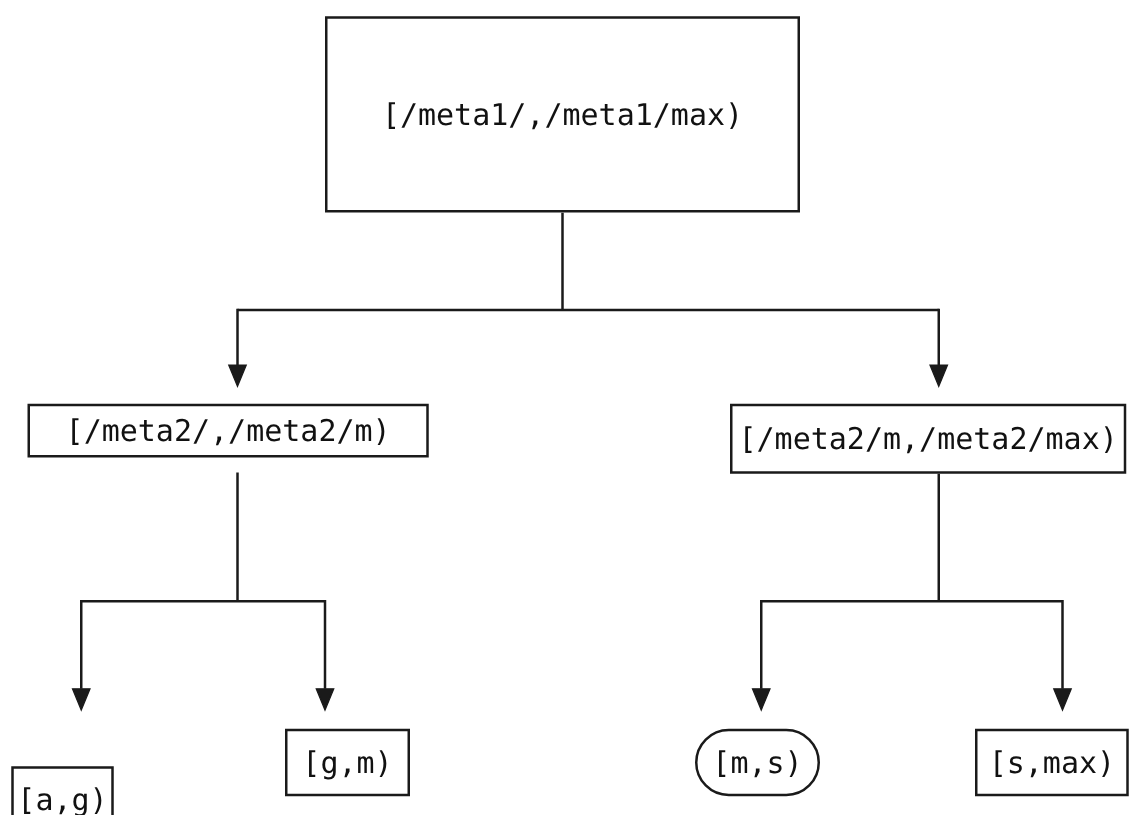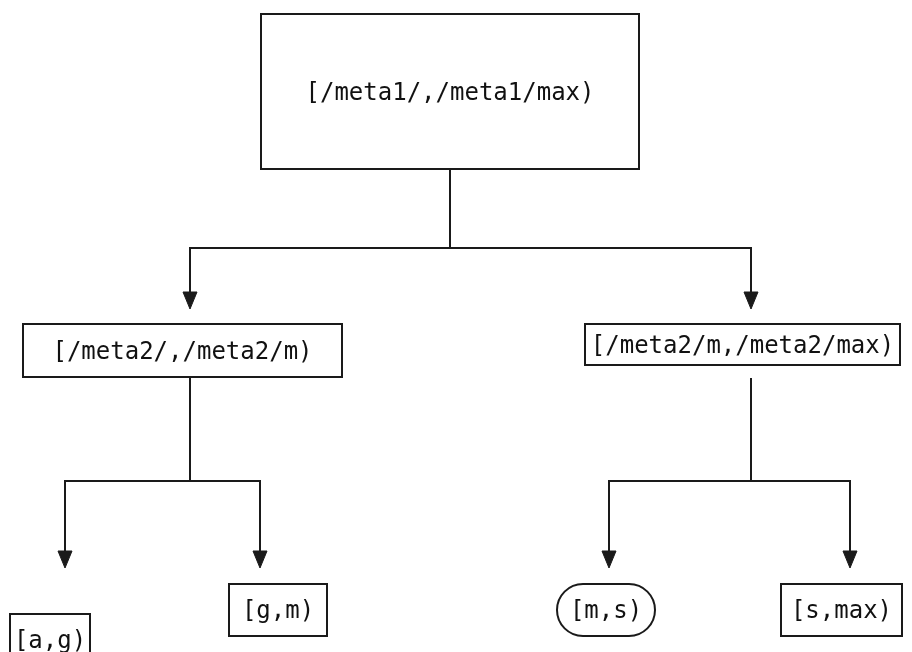--- a/index.html
+++ b/index.html
@@ -42,22 +42,22 @@
     border: 2px solid var(--line-color);
     display: flex;
     align-items: center;
     justify-content: center;
     color: var(--text-color);
     font-size: 24px;
     line-height: 1;
     white-space: nowrap;
   }
   .node-root       { left: 260px; top: 13px;  width: 380px; height: 157px; }
-  .node-meta2-low  { left: 22px;  top: 323px; width: 321px; height: 55px; text-align: right; }
-  .node-meta2-high { left: 584px; top: 323px; width: 317px; height: 43px; }
+  .node-meta2-low  { left: 22px;  top: 323px; width: 321px; height: 43px; text-align: right; }
+  .node-meta2-high { left: 584px; top: 323px; width: 317px; height: 56px; }
   .node-leaf-ag    { left: 9px;   top: 613px; width: 82px; height: 54px; }
   .node-leaf-gm    { left: 205px; top: 583px; width: 100px; height: 54px; margin-left: 23px; }
   .node-leaf-ms    { left: 556px; top: 583px; width: 100px; height: 54px; border-radius: 27px; }
   .node-leaf-smax  { left: 780px; top: 583px; width: 123px; height: 54px; }
 </style>
 </head>
 <body>
 
 <div class="canvas">
 

